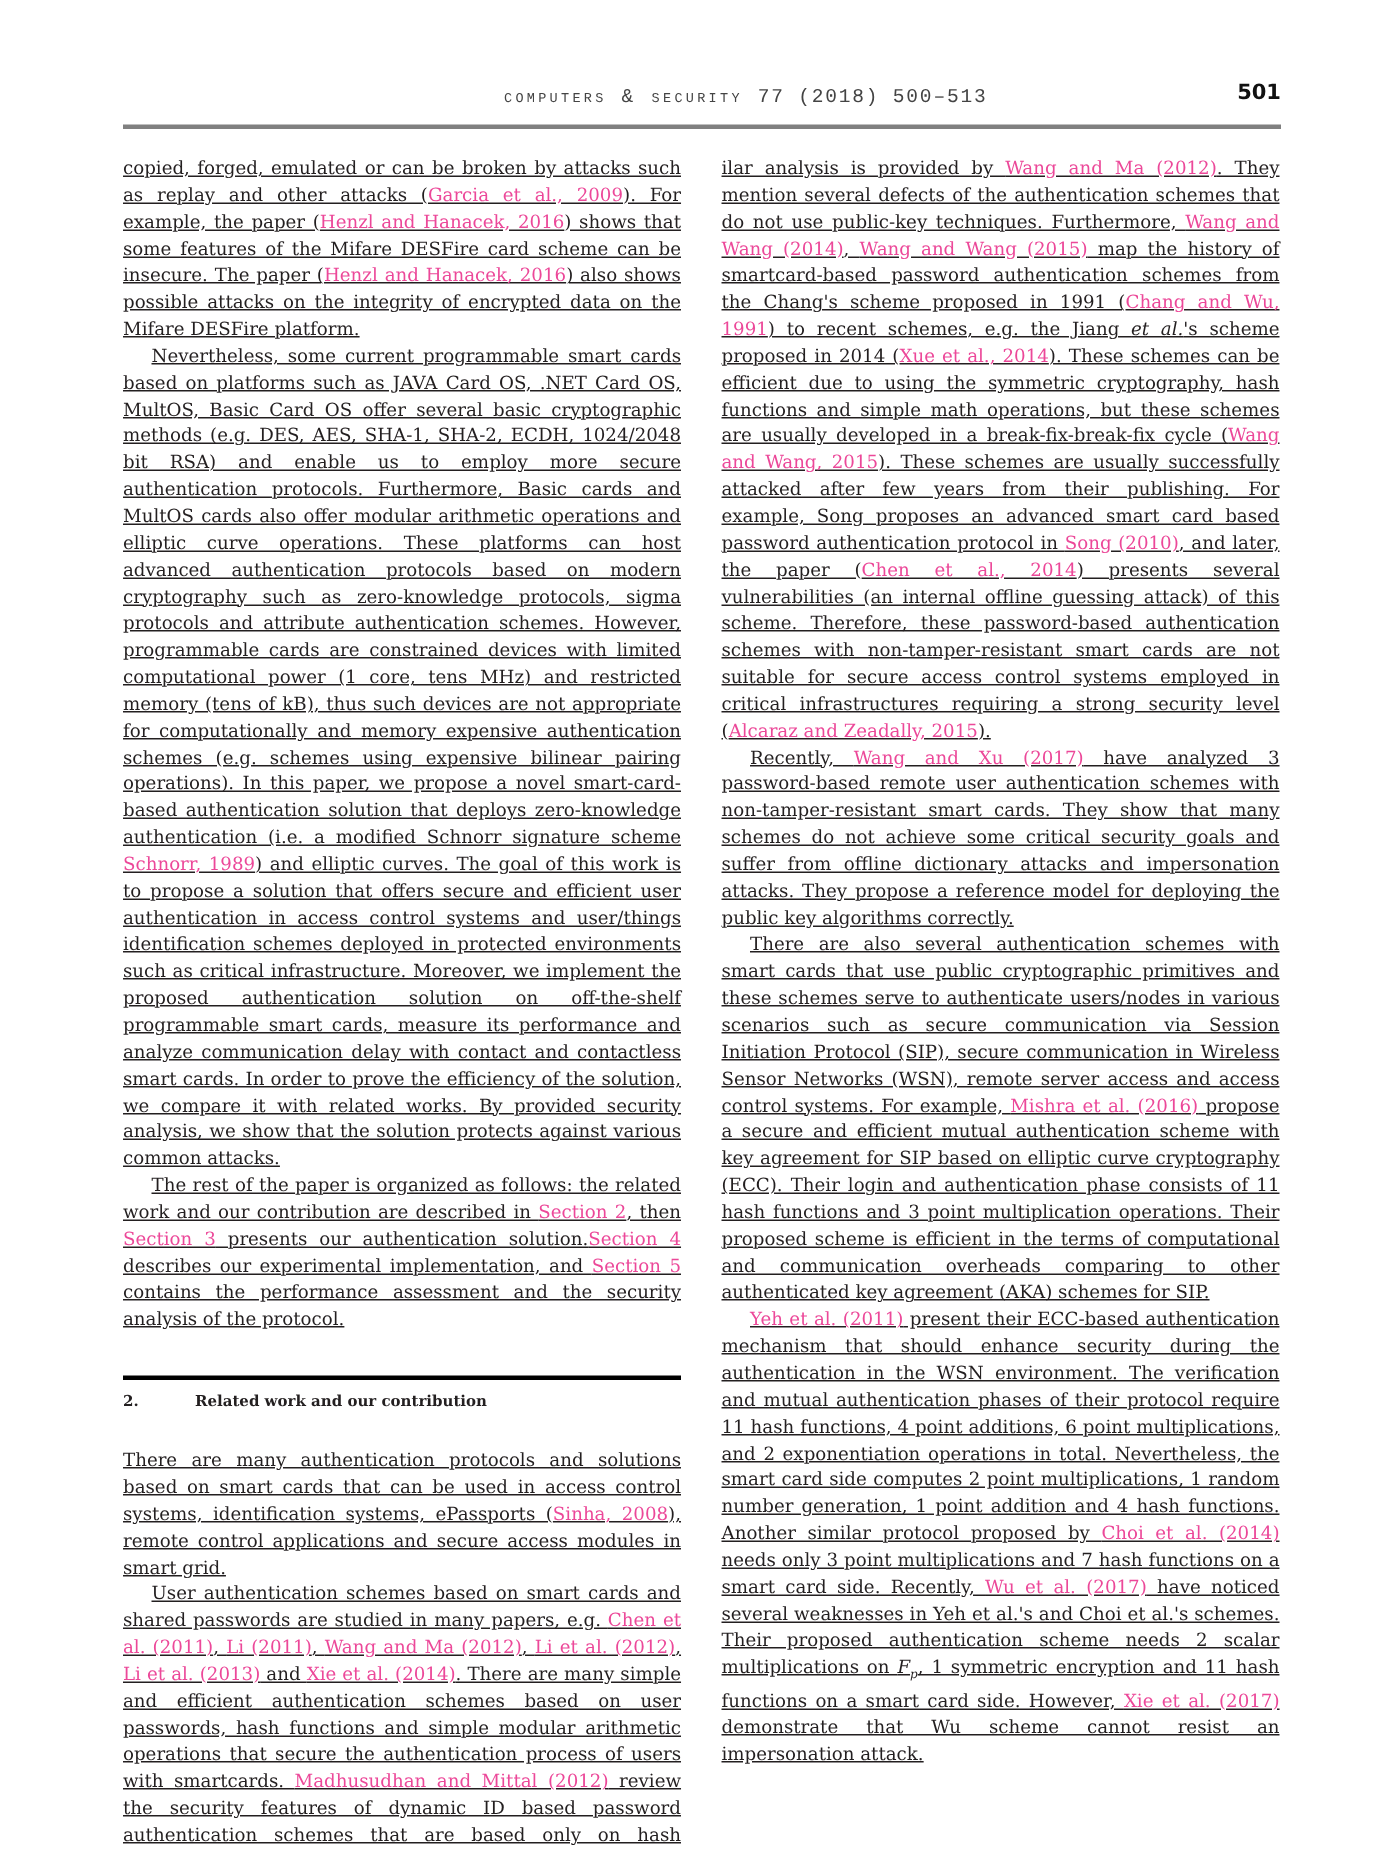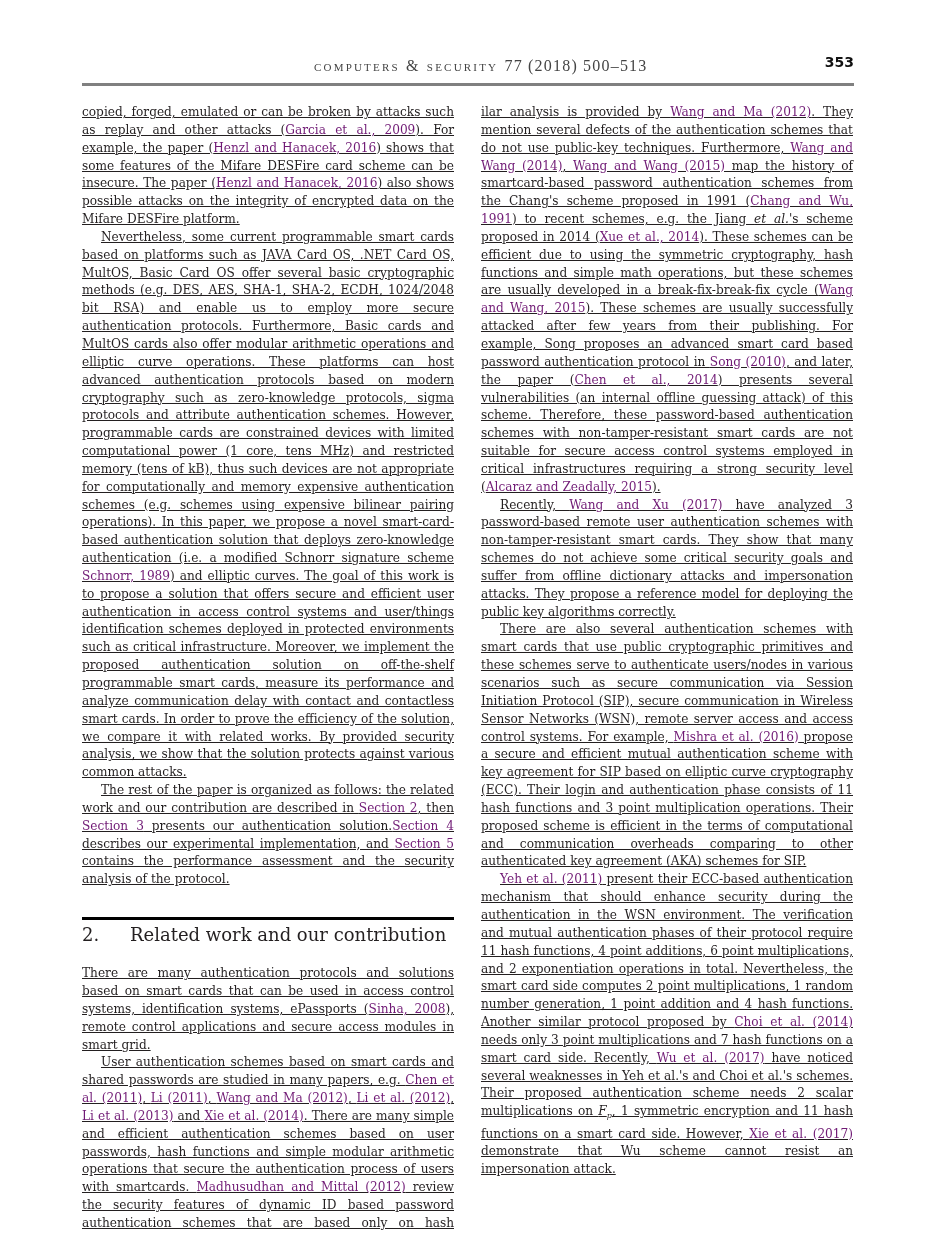--- a/index.html
+++ b/index.html
@@ -1,45 +1,45 @@
 <!DOCTYPE html>
 <html><head>
 <meta charset="utf-8">
 <style>
   html, body { margin:0; padding:0; background:#ffffff; }
   body { width:925px; height:1234px; position:relative; overflow:hidden;
          font-family:"DejaVu Serif", "Liberation Serif", serif; color:#231f20; }
   .header { position:absolute; left:82px; top:54px; width:772px; height:20px; }
-  .journal { position:absolute; left:232px; top:3px; font-family:Liberation Serif, serif;
-             font-size:16px; letter-spacing:2.2px; color:#444; font-variant:small-caps; }
+  .journal { position:absolute; left:254px; top:3px; font-family:Liberation Mono, monospace;
+             font-size:13px; letter-spacing:2.2px; color:#444; font-variant:small-caps; }
   .journal .nums { letter-spacing:1.2px; font-variant:normal; }
   .pageno { position:absolute; right:0; top:0; font-family:"DejaVu Sans", sans-serif;
             font-weight:bold; font-size:14px; color:#111; }
   .hrule { position:absolute; left:82px; top:83px; width:772px; height:3px; background:#808080; }
   .col { position:absolute; top:104px; width:372px; font-size:12.15px; line-height:17.85px;
          text-align:justify; hyphens:none; }
   .col.left { left:82px; }
   .col.right { left:481px; }
   .col p { margin:0; text-indent:19px;text-decoration:underline; }
   .col p.noindent { text-indent:0; }
-  a.ref { color:#701a75; text-decoration:none; }
+  a.ref { color:#ec4899; text-decoration:none; }
   .sec-rule { height:3px; background:#000; margin-top:28px; }
-  .sec-head { font-family:"DejaVu Serif", serif; font-weight:normal; font-size:18px;
+  .sec-head { font-family:"DejaVu Serif", serif; font-weight:bold; font-size:10px;
               margin:6px 0 21px 0; line-height:18px; }
   .sec-head .num { display:inline-block; width:48px; }
   em { font-style:italic; }
   .math { font-style:italic; }
   .math sub { font-size:8px; font-style:italic; }
 </style>
 </head>
 <body>
 
 <div class="header">
   <span class="journal"><span>computers &amp; security</span> <span class="nums">77 (2018) 500–513</span></span>
-  <span class="pageno">353</span>
+  <span class="pageno">501</span>
 </div>
 <div class="hrule"></div>
 
 <div class="col left">
   <p class="noindent"><span>copied, forged, emulated or can be broken by attacks such as replay and other attacks (</span><a class="ref">Garcia et al., 2009</a><span>). For example, the paper (</span><a class="ref">Henzl and Hanacek, 2016</a><span>) shows that some features of the Mifare DESFire card scheme can be insecure. The paper (</span><a class="ref">Henzl and Hanacek, 2016</a><span>) also shows possible attacks on the integrity of encrypted data on the Mifare DESFire platform.</span></p>
   <p><span>Nevertheless, some current programmable smart cards based on platforms such as JAVA Card OS, .NET Card OS, MultOS, Basic Card OS offer several basic cryptographic methods (e.g. DES, AES, SHA-1, SHA-2, ECDH, 1024/2048 bit RSA) and enable us to employ more secure authentication protocols. Furthermore, Basic cards and MultOS cards also offer modular arithmetic operations and elliptic curve operations. These platforms can host advanced authentication protocols based on modern cryptography such as zero-knowledge protocols, sigma protocols and attribute authentication schemes. However, programmable cards are constrained devices with limited computational power (1 core, tens MHz) and restricted memory (tens of kB), thus such devices are not appropriate for computationally and memory expensive authentication schemes (e.g. schemes using expensive bilinear pairing operations). In this paper, we propose a novel smart-card-based authentication solution that deploys zero-knowledge authentication (i.e. a modified Schnorr signature scheme </span><a class="ref">Schnorr, 1989</a><span>) and elliptic curves. The goal of this work is to propose a solution that offers secure and efficient user authentication in access control systems and user/things identification schemes deployed in protected environments such as critical infrastructure. Moreover, we implement the proposed authentication solution on off-the-shelf programmable smart cards, measure its performance and analyze communication delay with contact and contactless smart cards. In order to prove the efficiency of the solution, we compare it with related works. By provided security analysis, we show that the solution protects against various common attacks.</span></p>
   <p><span>The rest of the paper is organized as follows: the related work and our contribution are described in </span><a class="ref">Section 2</a><span>, then </span><a class="ref">Section 3</a><span> presents our authentication solution.</span><a class="ref">Section 4</a><span> describes our experimental implementation, and </span><a class="ref">Section 5</a><span> contains the performance assessment and the security analysis of the protocol.</span></p>
 
   <div class="sec-rule"></div>
   <div class="sec-head"><span class="num">2.</span><span>Related work and our contribution</span></div>

